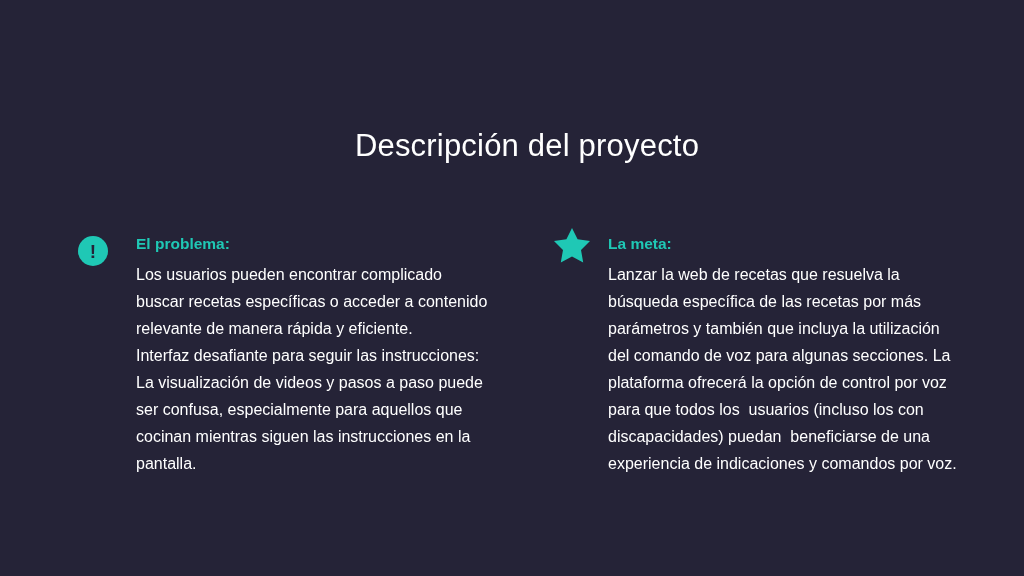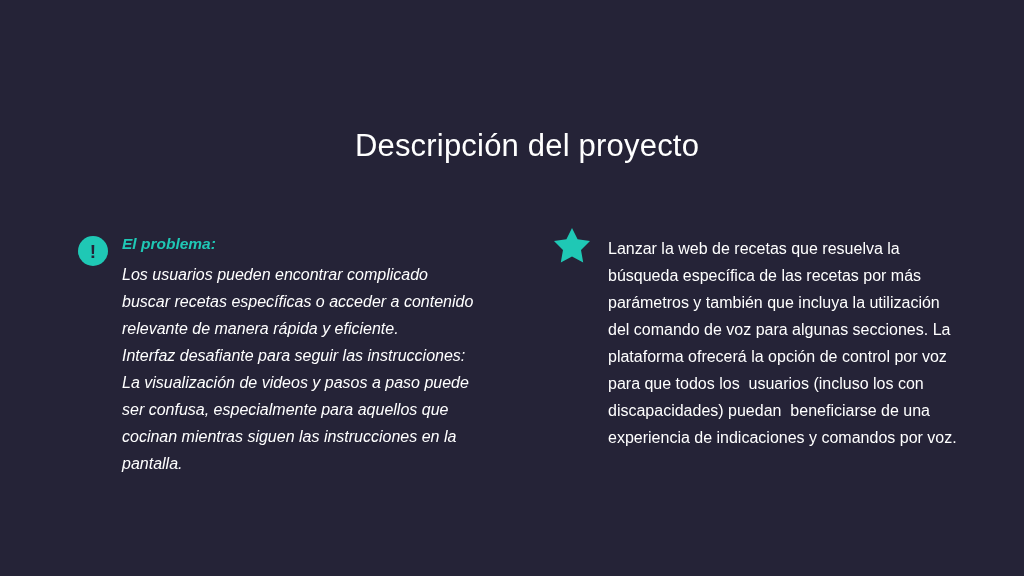--- a/index.html
+++ b/index.html
@@ -56,21 +56,21 @@
   .star {
     position: absolute;
     left: 554px;
     top: 228px;
   }
   .col-text {
     position: absolute;
     top: 235px;
     width: 385px;
   }
-  .col-left .col-text { left: 122px; font-style: italic; }
+  .col-left .col-text { left: 136px; }
   .col-right .col-text { left: 608px; }
   .col-heading {
     margin: 0 0 9px 0;
     color: var(--accent);
     font-size: 15.5px;
     line-height: 17px;
     font-weight: 700;
   }
   .col-body {
     margin: 0;
@@ -103,20 +103,21 @@
 cocinan mientras siguen las instrucciones en la
 pantalla.</p>
     </div>
   </section>
 
   <section class="col col-right">
     <svg class="star" width="36" height="36" viewBox="0 0 36 36" aria-hidden="true">
       <polygon fill="var(--accent)" points="18,0 23.6,11.3 36,13.1 27,21.9 29.2,34.4 18,28.5 6.8,34.4 9,21.9 0,13.1 12.4,11.3"></polygon>
     </svg>
     <div class="col-text">
+      <h2 class="col-heading">La meta:</h2>
       <p class="col-body">Lanzar la web de recetas que resuelva la
 búsqueda específica de las recetas por más
 parámetros y también que incluya la utilización
 del comando de voz para algunas secciones. La
 plataforma ofrecerá la opción de control por voz
 para que todos los  usuarios (incluso los con
 discapacidades) puedan  beneficiarse de una
 experiencia de indicaciones y comandos por voz.</p>
     </div>
   </section>

